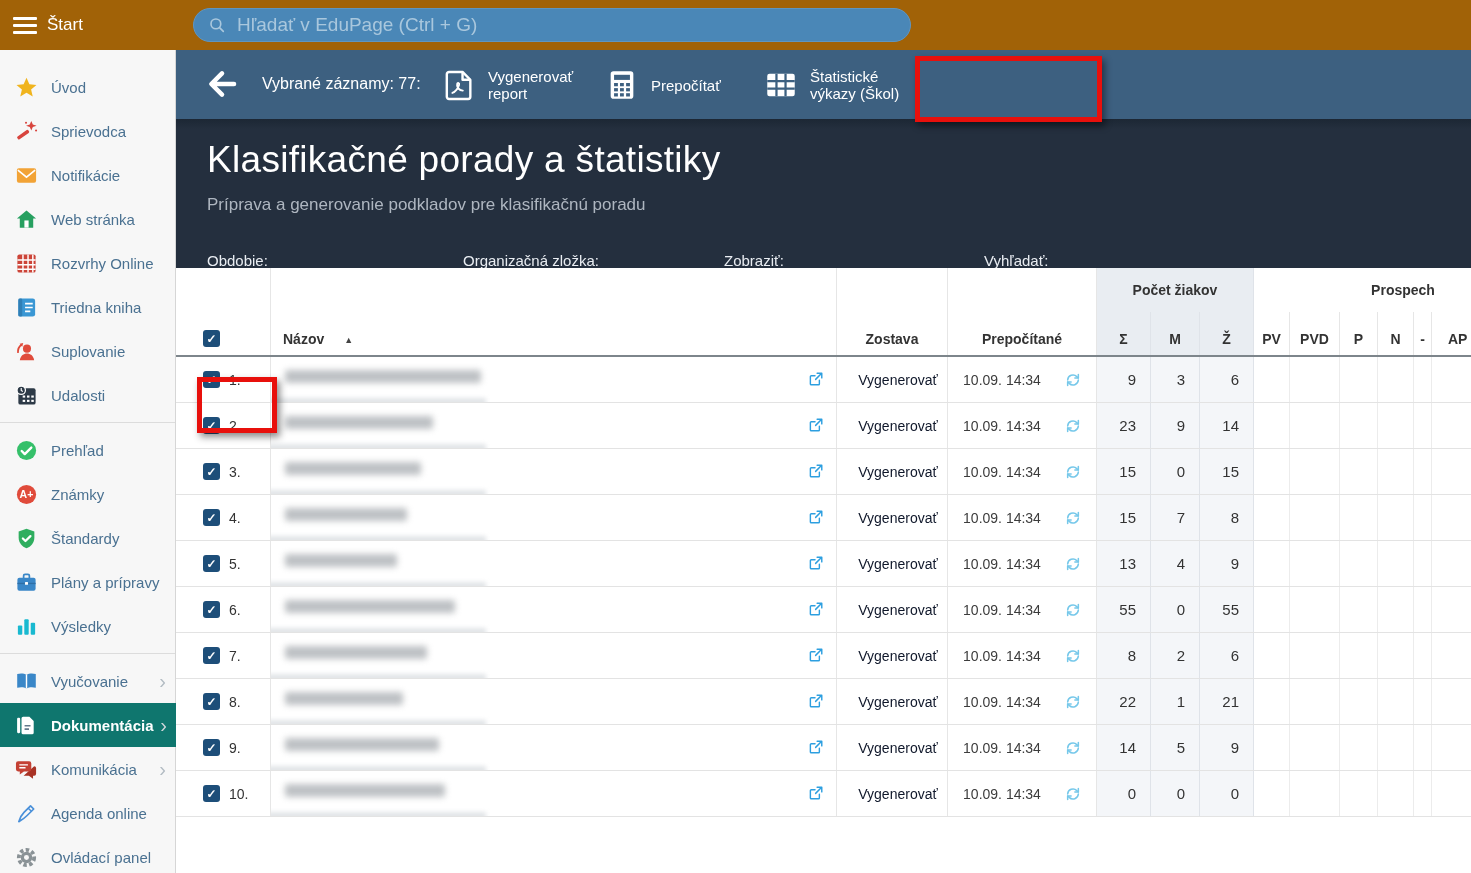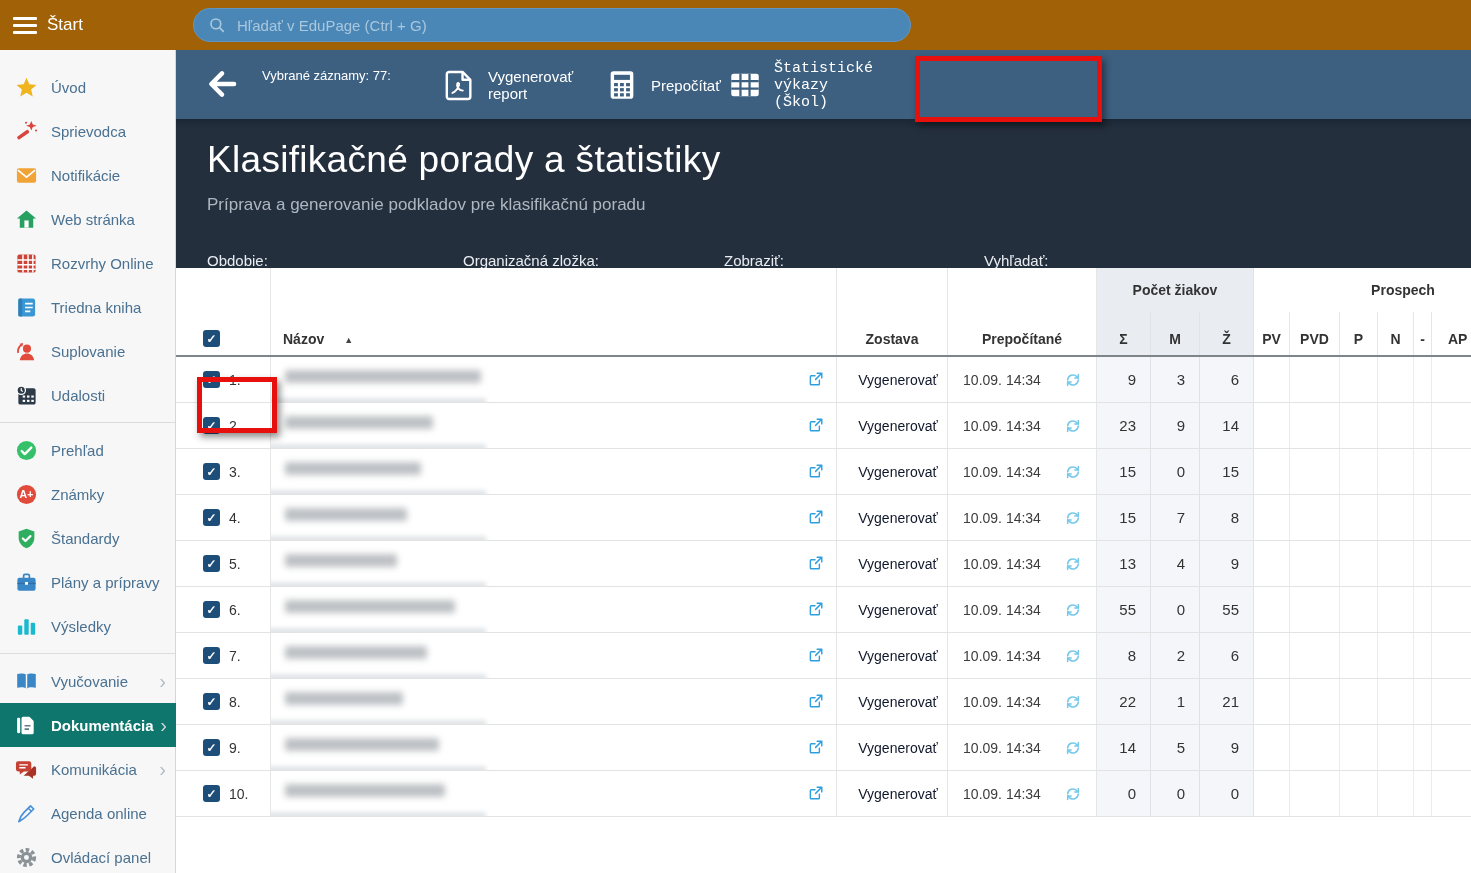--- a/index.html
+++ b/index.html
@@ -5,43 +5,43 @@
   html,body{margin:0;padding:0;background:#e9e9e9;font-family:"Liberation Sans",sans-serif;}
   .screen{position:relative;width:1471px;height:873px;overflow:hidden;background:#fff;}
 
   
   .topbar{position:absolute;left:0;top:0;width:1471px;height:50px;background:#a16207;z-index:5;}
   .brand{position:absolute;left:0;top:0;width:176px;height:50px;display:flex;align-items:center;color:#fff;cursor:pointer;}
   .burger{margin-left:13px;width:24px;display:flex;flex-direction:column;gap:4px;}
   .burger span{display:block;height:3px;background:#fff;border-radius:1px;}
   .brand-label{margin-left:10px;font-size:17px;}
   .searchbar{position:absolute;left:193px;top:8px;width:718px;height:34px;background:#4a87b7;border:1px solid #5f95c0;border-radius:18px;display:flex;align-items:center;padding:0 14px;box-sizing:border-box;}
-  .searchbar input{flex:1;background:transparent;border:0;outline:none;font-size:15px;color:#d7e5f0;margin-left:9px;font-family:"Liberation Sans",sans-serif;}
+  .searchbar input{flex:1;background:transparent;border:0;outline:none;font-size:19px;color:#d7e5f0;margin-left:9px;font-family:"Liberation Sans",sans-serif;}
   .searchbar input::placeholder{color:#a9c7dd;}
 
   
   .sidebar{position:absolute;left:0;top:50px;width:176px;height:823px;background:#f7f7f7;border-right:1px solid #d6d6d6;box-sizing:border-box;padding-top:15px;z-index:4;}
   .side-item{position:relative;height:44px;display:flex;align-items:center;padding-left:15px;gap:13px;font-size:15px;color:#4a7191;cursor:pointer;white-space:nowrap;}
   .side-item .sic{width:23px;height:23px;flex:0 0 23px;}
   .side-item.active{background:#0f766e;color:#fff;font-weight:bold;margin-right:-1px;}
   .side-item .chev{position:absolute;right:9px;color:#b3bcc3;font-size:20px;line-height:20px;font-weight:normal;}
   .side-item.active .chev{color:#cfd6da;}
   .divider{height:1px;background:#dcdcdc;margin:5px 0;}
 
   
   .main{position:absolute;left:176px;top:50px;width:1295px;height:823px;background:#242f3e;}
   .toolbar{position:relative;height:69px;background:#3d6080;}
   .tb-back{position:absolute;left:29px;top:17px;width:34px;height:34px;cursor:pointer;}
-  .tb-selected{position:absolute;left:86px;top:18px;color:#fff;font-size:13px;}
+  .tb-selected{position:absolute;left:86px;top:25px;color:#fff;font-size:16px;}
   .tb-btn{position:absolute;top:11px;display:flex;align-items:center;gap:12px;color:#fff;font-size:15px;line-height:17px;cursor:pointer;height:48px;}
   .tb-btn .ticon{width:34px;height:34px;flex:0 0 34px;}
   .tb-btn .lbl{max-width:102px;}
   #tb-btn-1{left:266px;}
   #tb-btn-2{left:429px;}
-  #tb-btn-3{left:552px;font-family:Liberation Mono, monospace;}
+  #tb-btn-3{left:588px;}
 
   
   .hero{position:relative;height:218px;background:linear-gradient(#1c2734,#242f3e 10px);}
   .page-title{position:absolute;left:31px;top:20px;margin:0;font-size:37px;font-weight:300;color:#fff;letter-spacing:.3px;}
   .page-sub{position:absolute;left:31px;top:76px;font-size:17px;color:#aeb6c0;}
   .fb{position:absolute;top:133px;}
   .fb .flabel{font-size:15px;color:#e9edf2;margin-bottom:8px;}
   #fb-obdobie{left:31px;width:230px;}
   #fb-zlozka{left:287px;width:241px;}
   #fb-zobrazit{left:548px;width:241px;}

